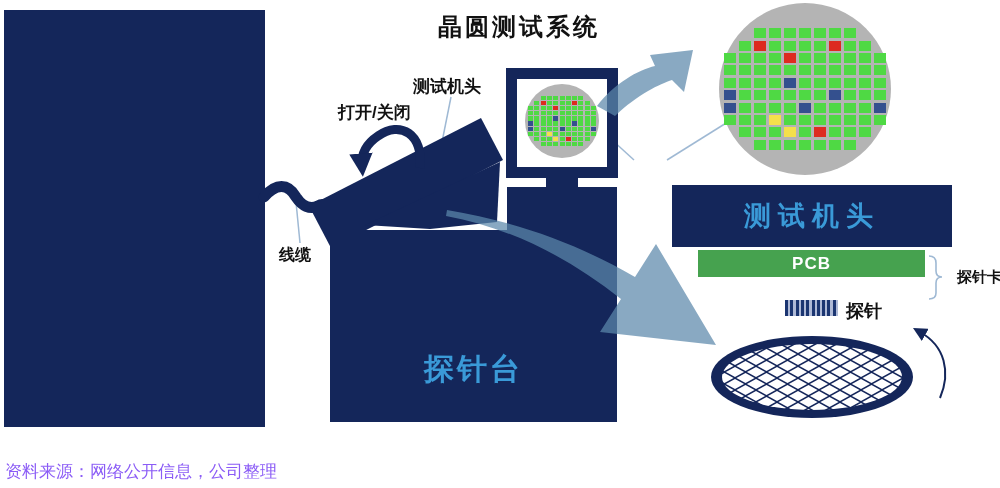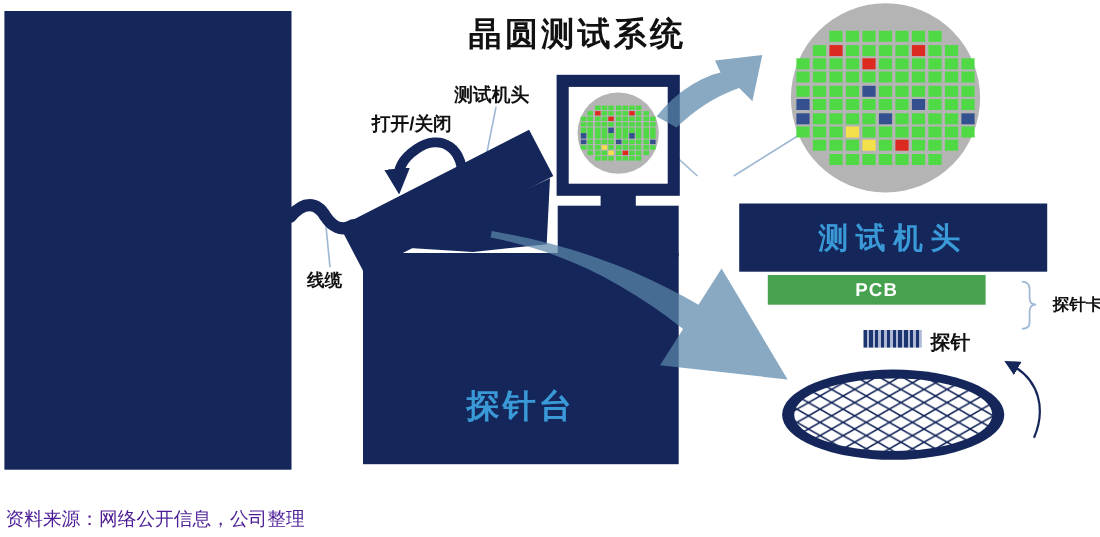--- a/index.html
+++ b/index.html
@@ -6,33 +6,33 @@
   #app{position:relative;width:1000px;height:488px;background:#fff;overflow:hidden;
        font-family:"Liberation Sans","DejaVu Sans",sans-serif;}
   .abs{position:absolute;}
   svg{position:absolute;left:0;top:0;overflow:visible;}
   .navy-fill{fill:var(--navy);}
   .navy-stroke{stroke:var(--navy);fill:none;}
   .leader{stroke:var(--leader);stroke-width:1.5;fill:none;}
   .arrow-fill{fill:var(--arrow);fill-opacity:.72;}
   .label{position:absolute;color:#111;font-weight:700;white-space:nowrap;}
   .cn-blue{color:var(--light-blue);font-weight:700;white-space:nowrap;}
-  .title{font-size:30px;letter-spacing:3px;}
+  .title{font-size:24px;letter-spacing:3px;margin-left:12px;}
   .circle{position:absolute;border-radius:50%;background:var(--wafer-gray);}
   .die{position:absolute;}
   .bar{position:absolute;display:flex;align-items:center;justify-content:center;
        color:#fff;font-weight:700;}
   #pcb-bar{background:var(--pcb-green);font-size:17px;letter-spacing:1px;}
   #st-bar{background:var(--bar-gray);font-size:14px;letter-spacing:1px;}
   #probe-stripes{background:repeating-linear-gradient(90deg,
       var(--stripe-dark) 0 3px, var(--stripe-light) 3px 5.3px);}
   #right-head-box{display:flex;align-items:center;justify-content:center;
       font-size:27px;letter-spacing:7px;}
   .src{font-family:"Liberation Serif","DejaVu Serif",serif;font-weight:400;
-       font-size:17px;color:#4c1d95;}
+       font-size:17px;color:#8b5cf6;}
 </style>
 </head>
 <body>
 
 <div id="app" style="--navy: #14265a; --light-blue: #3a9ad8; --pcb-green: #46a24f; --bar-gray: #8f8f8f; --wafer-gray: #b4b4b4; --die-green: #4fd944; --die-red: #dd2a20; --die-blue: #34508e; --die-yellow: #f4e04b; --arrow: #5c88aa; --leader: #9fb9d4; --stripe-dark: #1b3571; --stripe-light: #aeb9d6;">
 
   <svg width="1000" height="488">
     <defs>
       <marker id="mh-big" markerWidth="2.6" markerHeight="2.6" refX="1.4" refY="1.3" orient="auto">
         <path d="M0,0 L2.6,1.3 L0,2.6 Z" fill="#14265a"></path>
@@ -74,21 +74,21 @@
     <path d="M929,256 Q936,256 936,263 L936,271 Q936,277 942,277 Q936,277 936,283 L936,293 Q936,299 929,299" fill="none" stroke="#9fb9d4" stroke-width="1.6"></path>
 
     <g>
       <ellipse class="navy-fill" cx="812" cy="377" rx="101" ry="41"></ellipse>
       <ellipse cx="812" cy="377" rx="90" ry="33" fill="url(#diamonds)"></ellipse>
     </g>
 
     <path class="navy-stroke" d="M940,398 C951,372 945,346 920,332" stroke-width="2" marker-end="url(#mh-thin)"></path>
   </svg>
 
-  <div id="pcb-bar" class="bar" style="left:698px;top:250px;width:198px;height:27px;">
+  <div id="pcb-bar" class="bar" style="left:698px;top:250px;width:227px;height:27px;">
     <span>PCB</span>
   </div>
   <div id="probe-stripes" class="abs" style="left:785px;top:300px;width:53px;height:16px;"></div>
 
   <div class="circle" id="wafer-big" style="left:719px;top:3px;width:172px;height:172px;">
       <div class="die" style="left: 35px; top: 25.2px; width: 12px; height: 10px; background: rgb(79, 217, 68);"></div>
       <div class="die" style="left: 50px; top: 25.2px; width: 12px; height: 10px; background: rgb(79, 217, 68);"></div>
       <div class="die" style="left: 65px; top: 25.2px; width: 12px; height: 10px; background: rgb(79, 217, 68);"></div>
       <div class="die" style="left: 80px; top: 25.2px; width: 12px; height: 10px; background: rgb(79, 217, 68);"></div>
       <div class="die" style="left: 95px; top: 25.2px; width: 12px; height: 10px; background: rgb(79, 217, 68);"></div>

